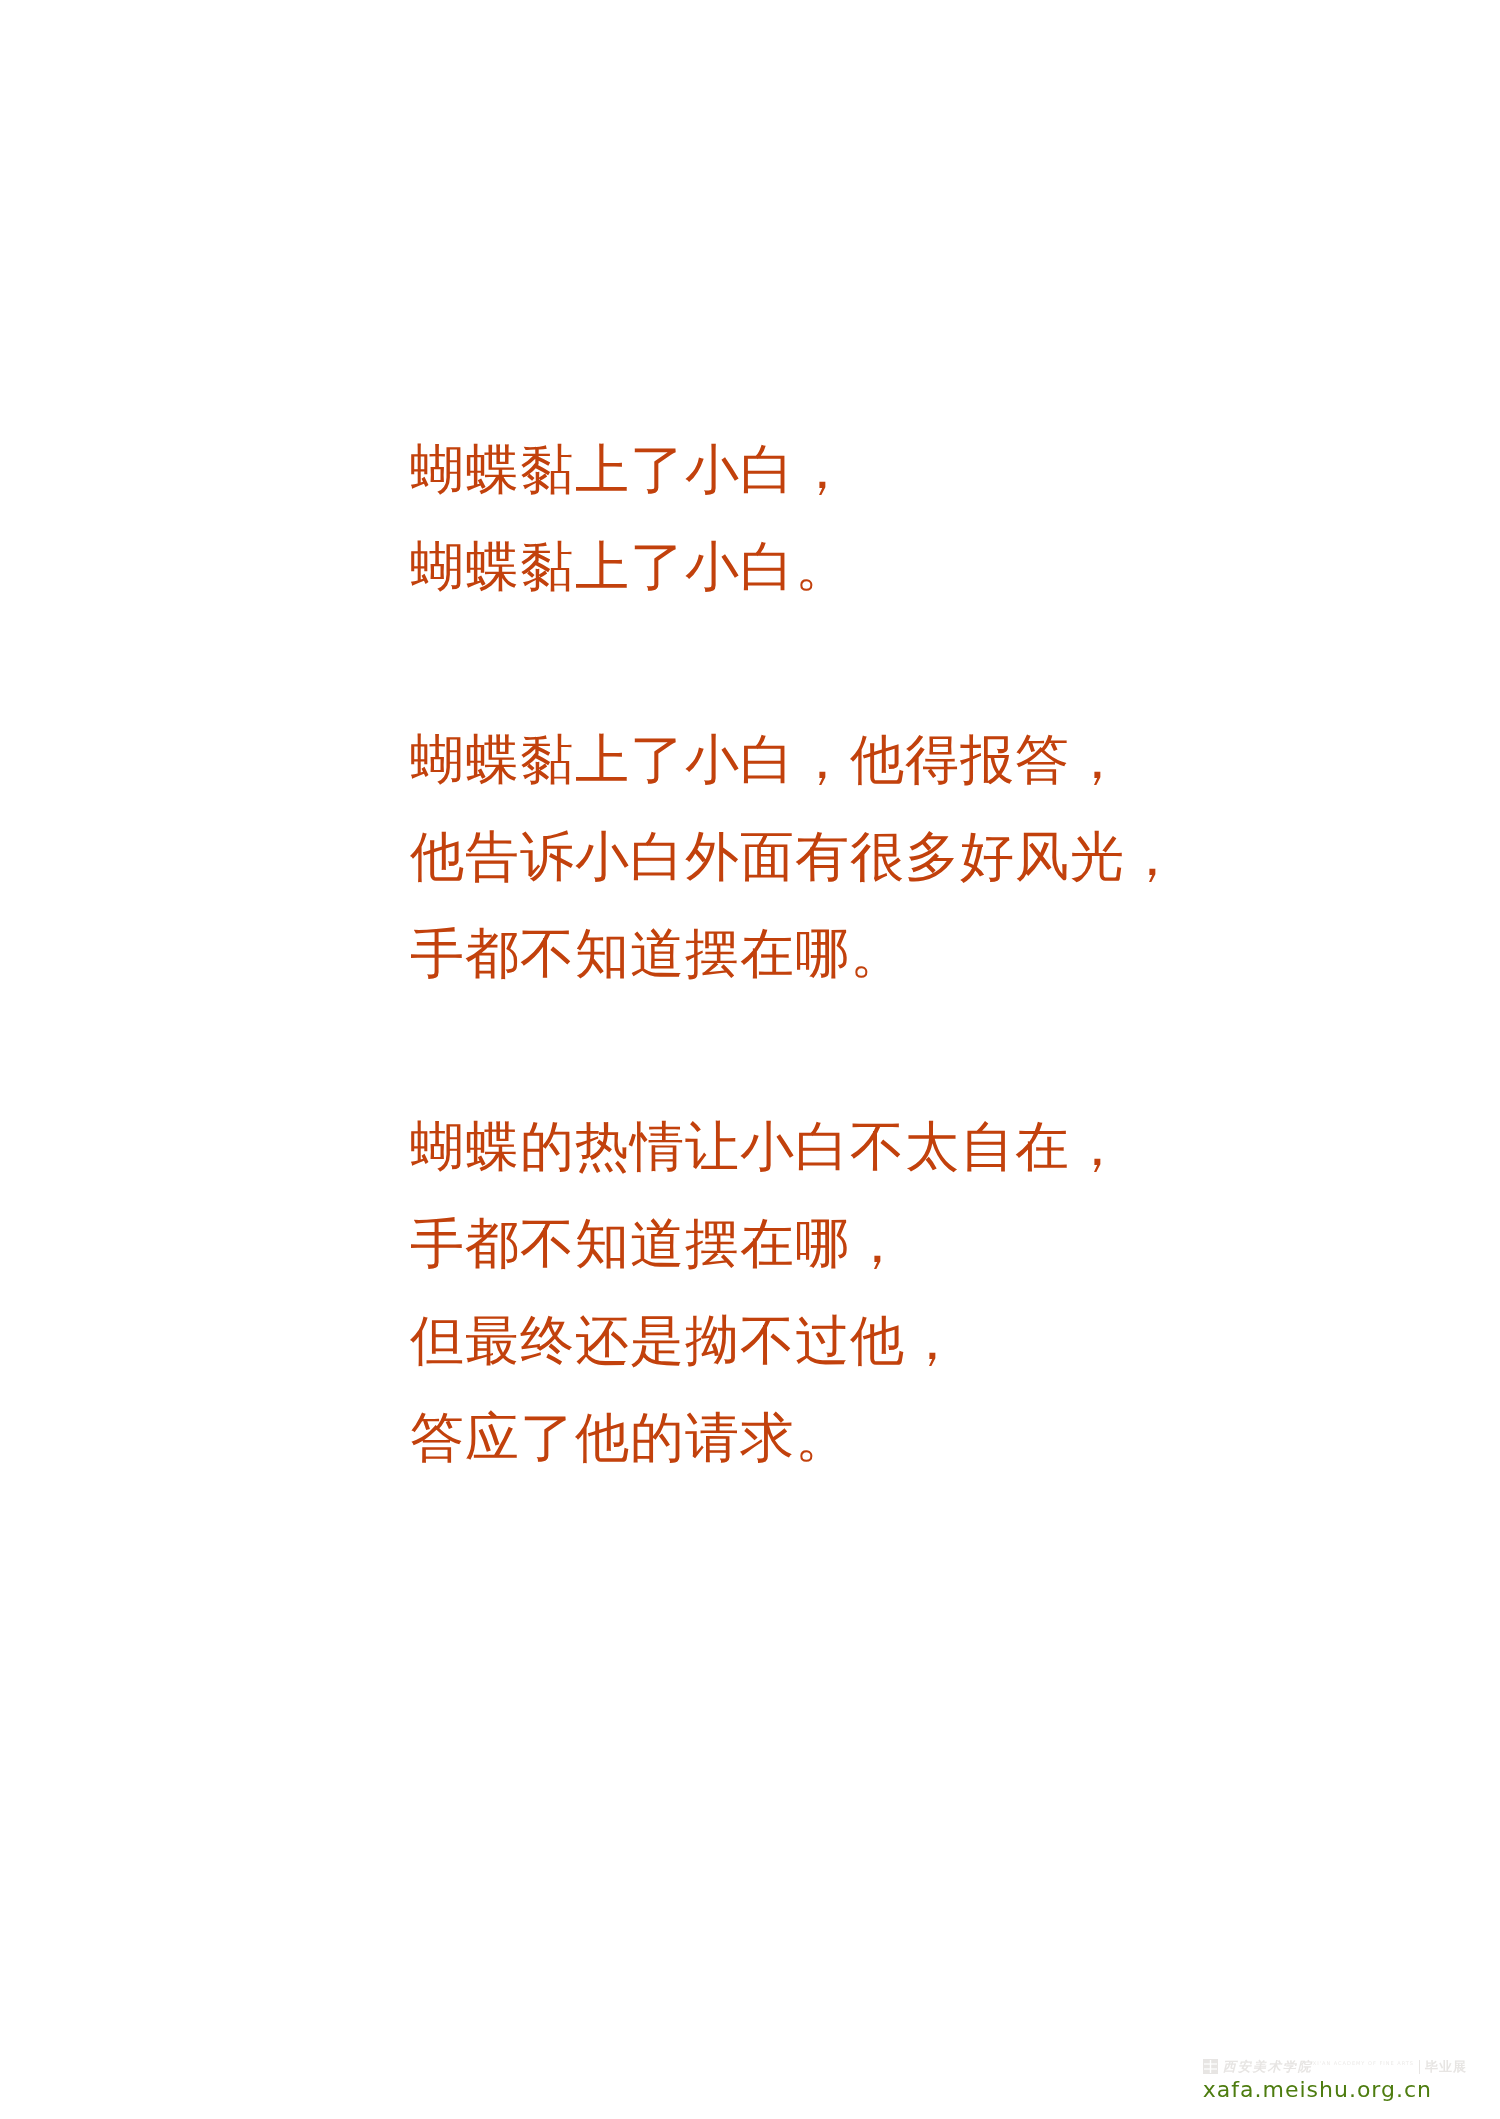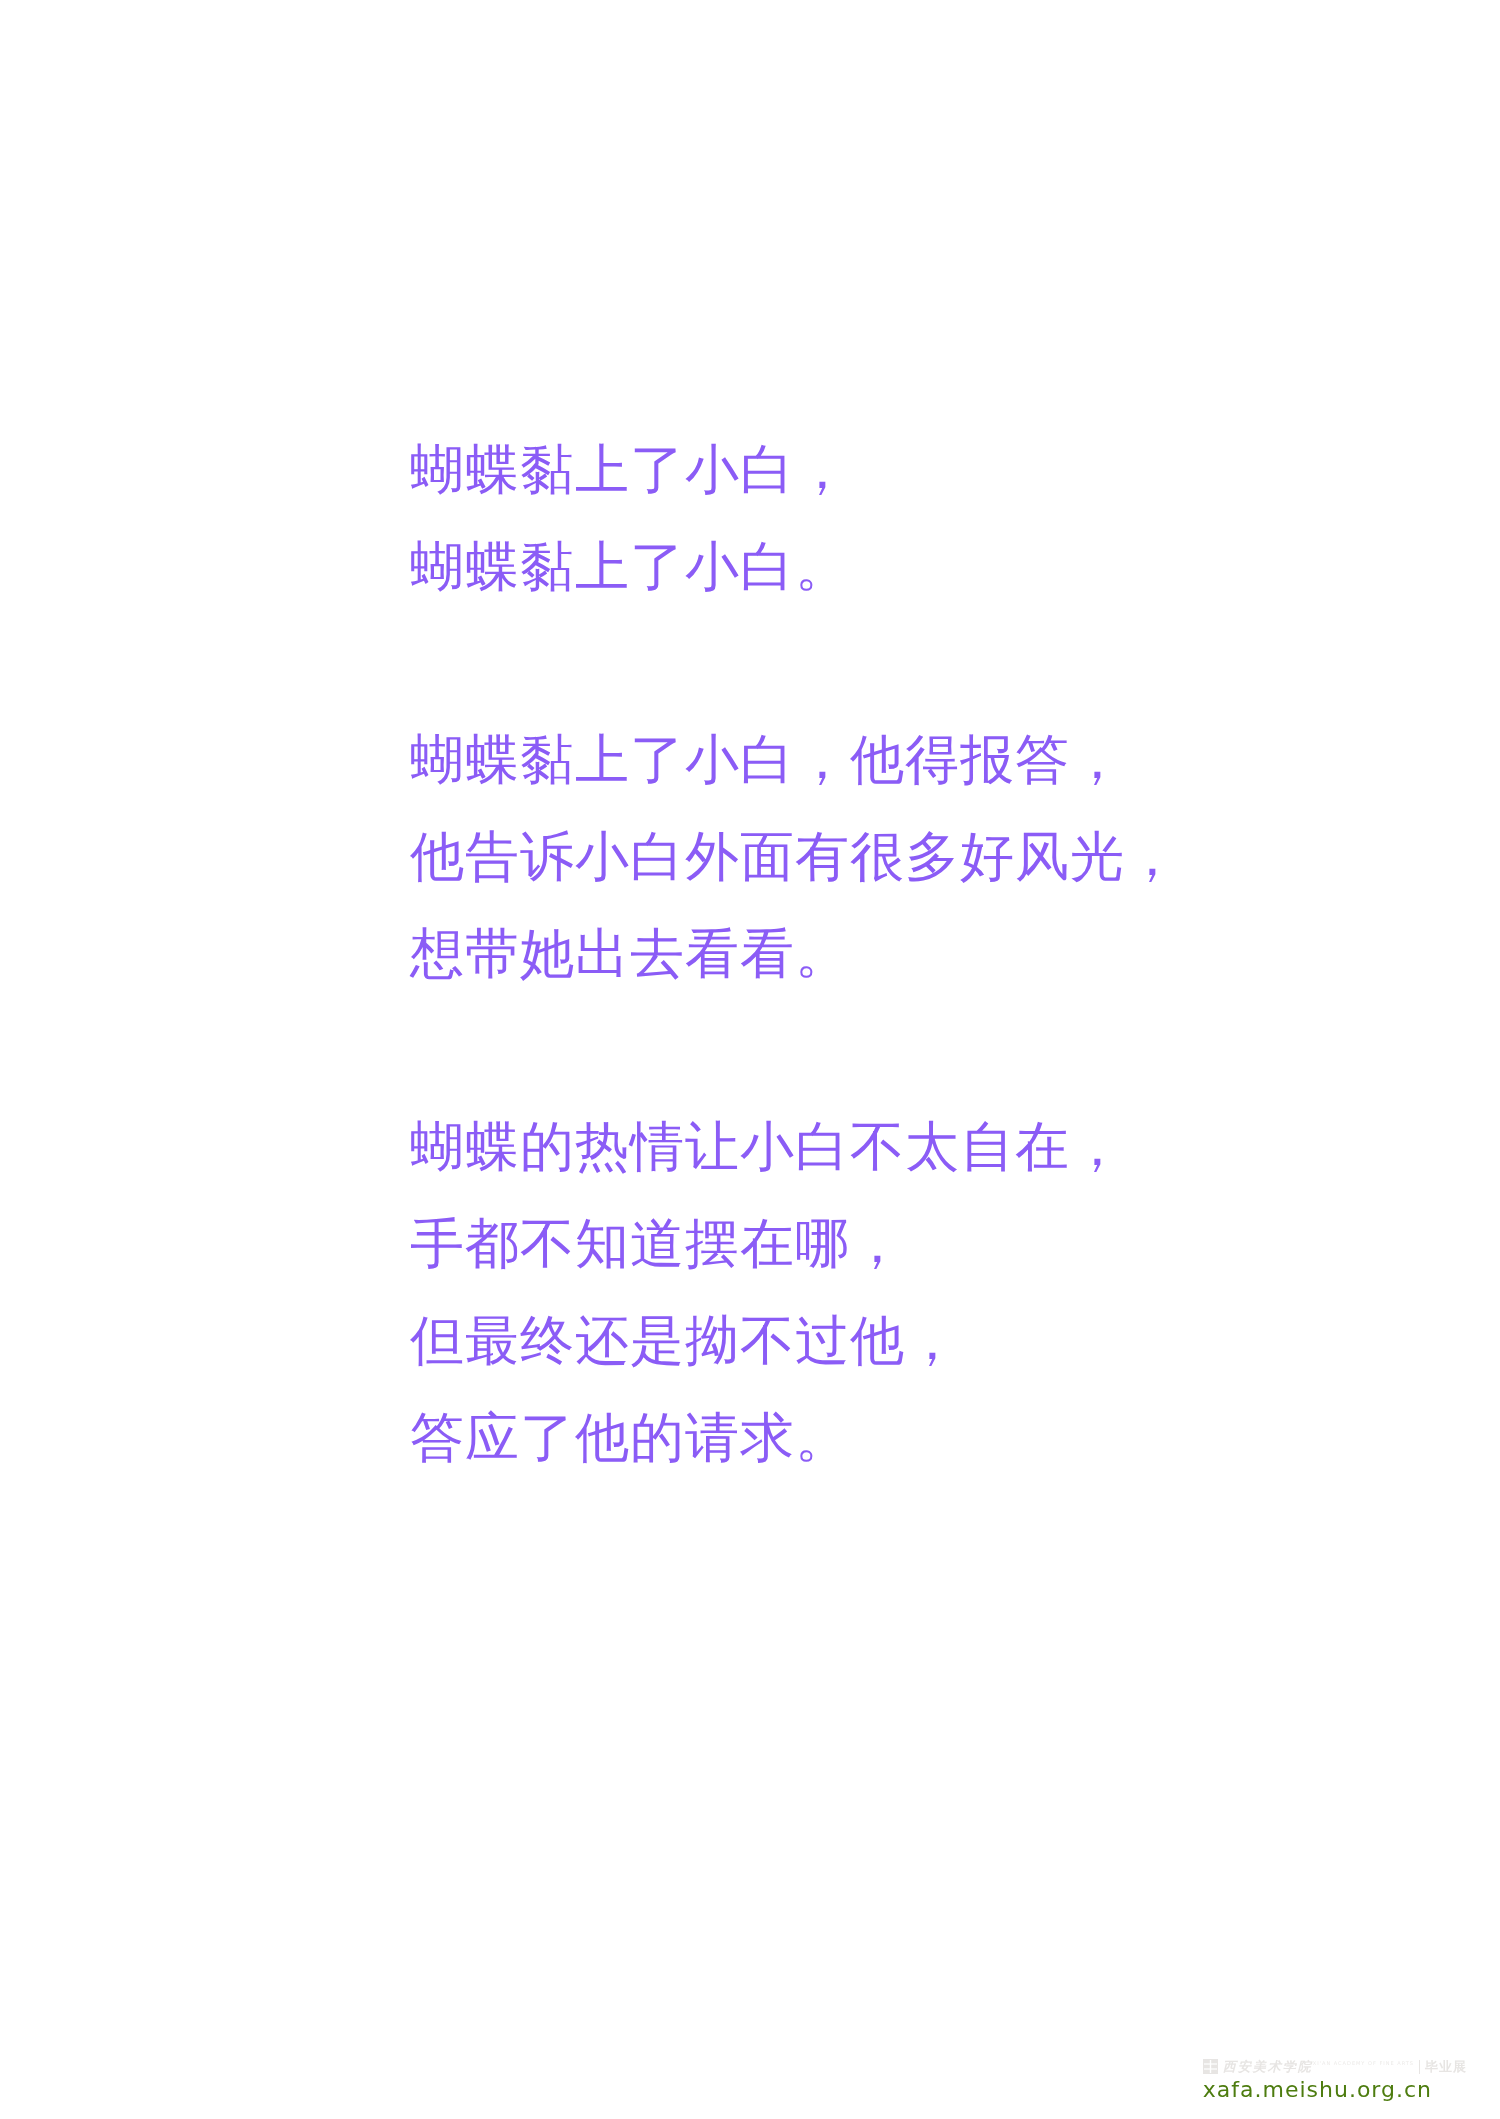--- a/index.html
+++ b/index.html
@@ -17,21 +17,21 @@
   }
 
   
   .poem {
     position: absolute;
     left: 410px;
     top: 421px;
     font-size: 54px;
     line-height: 97px;
     letter-spacing: 1px;
-    color: #8b5cf6;
+    color: #c2410c;
     font-weight: 400;
     white-space: nowrap;
   }
   .stanza + .stanza {
     margin-top: 96px;
   }
   .poem-line {
     height: 97px;
   }
 
@@ -97,21 +97,21 @@
 <div class="page">
 
   <div class="poem">
     <div class="stanza">
       <div class="poem-line">蝴蝶黏上了小白，</div>
       <div class="poem-line">蝴蝶黏上了小白。</div>
     </div>
     <div class="stanza">
       <div class="poem-line">蝴蝶黏上了小白，他得报答，</div>
       <div class="poem-line">他告诉小白外面有很多好风光，</div>
-      <div class="poem-line">想带她出去看看。</div>
+      <div class="poem-line">手都不知道摆在哪。</div>
     </div>
     <div class="stanza">
       <div class="poem-line">蝴蝶的热情让小白不太自在，</div>
       <div class="poem-line">手都不知道摆在哪，</div>
       <div class="poem-line">但最终还是拗不过他，</div>
       <div class="poem-line">答应了他的请求。</div>
     </div>
   </div>
 
   <div class="watermark">

